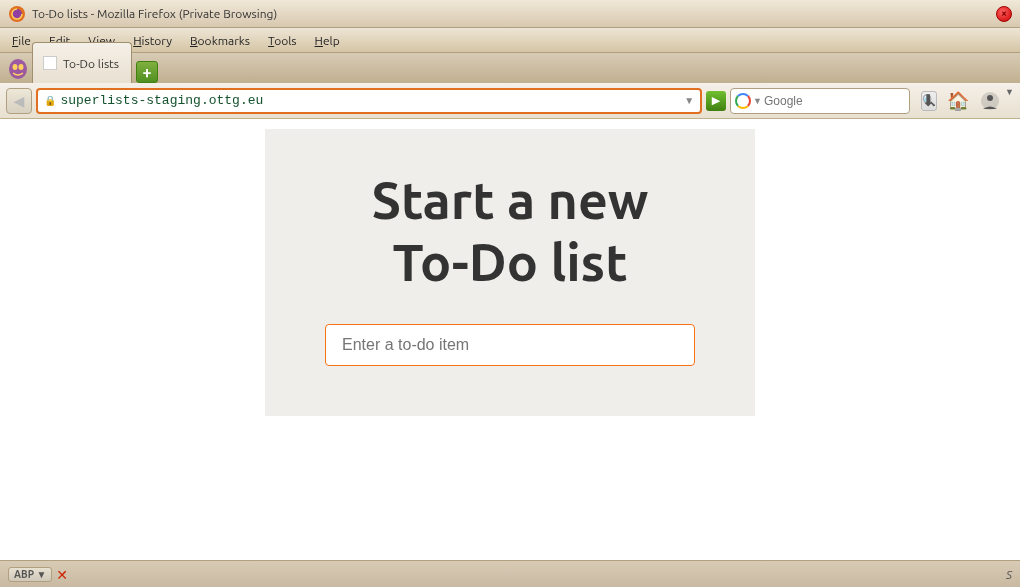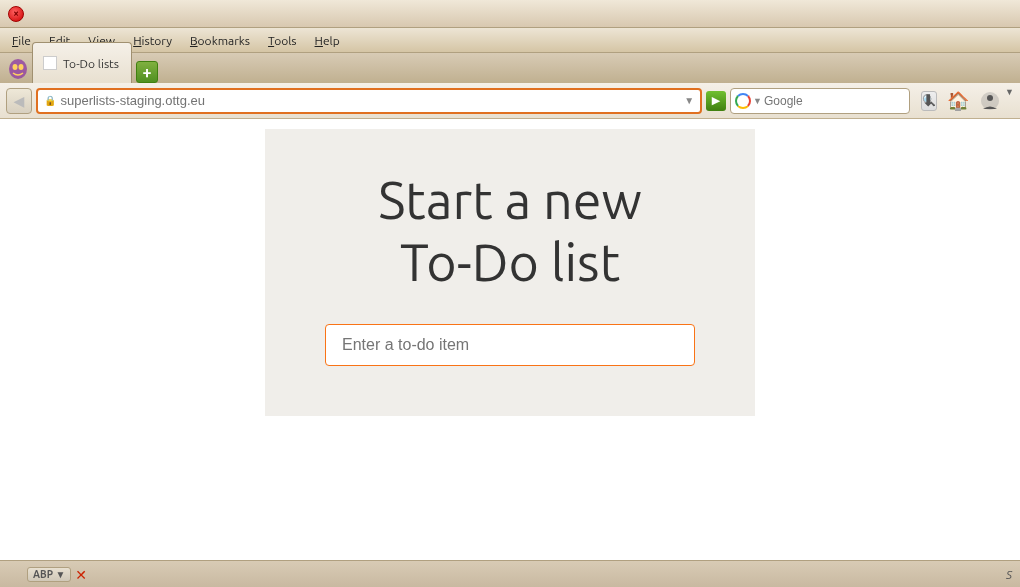--- a/index.html
+++ b/index.html
@@ -132,22 +132,23 @@
     }
     .url-lock-icon {
       font-size: 10px;
       color: #888;
     }
     .url-input {
       flex: 1;
       border: none;
       outline: none;
       font-size: 13px;
-      color: #737373;
+      color: #14532d;
       background: transparent;
+      font-family: Liberation Mono, monospace;
     }
     .url-dropdown {
       font-size: 10px;
       color: #888;
       cursor: pointer;
     }
     .url-go-btn {
       width: 20px; height: 20px;
       background: linear-gradient(to bottom, #70c030, #408010);
       border: none;
@@ -228,21 +229,21 @@
       width: 490px;
       padding: 40px 30px 50px;
       display: flex;
       flex-direction: column;
       align-items: center;
       gap: 30px;
     }
 
     .main-heading {
       font-size: 52px;
-      font-weight: 400;
+      font-weight: 700;
       color: #333;
       text-align: center;
       line-height: 1.2;
     }
 
     .todo-input {
       width: 370px;
       height: 42px;
       border: 1px solid #f97316;
       border-radius: 4px;
@@ -260,21 +261,20 @@
       display: flex;
       align-items: center;
       justify-content: space-between;
       padding: 0 8px;
       border-top: 1px solid #b0a080;
     }
     .status-left {
       display: flex;
       align-items: center;
       gap: 4px;
-      margin-left: 19px;
     }
     .adblock-btn {
       background: linear-gradient(to bottom, #e8e0d0, #d0c8b8);
       border: 1px solid #b0a080;
       border-radius: 3px;
       font-size: 10px;
       color: #555;
       padding: 1px 5px;
       cursor: pointer;
       font-weight: bold;
@@ -313,20 +313,29 @@
     
     .dl-icon {
       font-size: 16px;
       color: #555;
     }
   </style>
 </head>
 <body>
 
 <div class="title-bar">
+  <div class="title-bar-left">
+
+    <svg width="18" height="18" viewBox="0 0 18 18">
+      <circle cx="9" cy="9" r="8" fill="#e07020"></circle>
+      <circle cx="9" cy="9" r="5" fill="#9040a0"></circle>
+      <path d="M9 4 C6 4 4 6.5 4 9 C4 12 6.5 14 9 14 C11.5 14 14 12 14 9" fill="none" stroke="#ffd060" stroke-width="1.5"></path>
+    </svg>
+    <span class="title-text">To-Do lists - Mozilla Firefox (Private Browsing)</span>
+  </div>
   <div class="close-btn">×</div>
 </div>
 
 <div class="menu-bar">
   <span class="menu-item"><u>F</u>ile</span>
   <span class="menu-item"><u>E</u>dit</span>
   <span class="menu-item"><u>V</u>iew</span>
   <span class="menu-item"><u>H</u>istory</span>
   <span class="menu-item"><u>B</u>ookmarks</span>
   <span class="menu-item"><u>T</u>ools</span>

